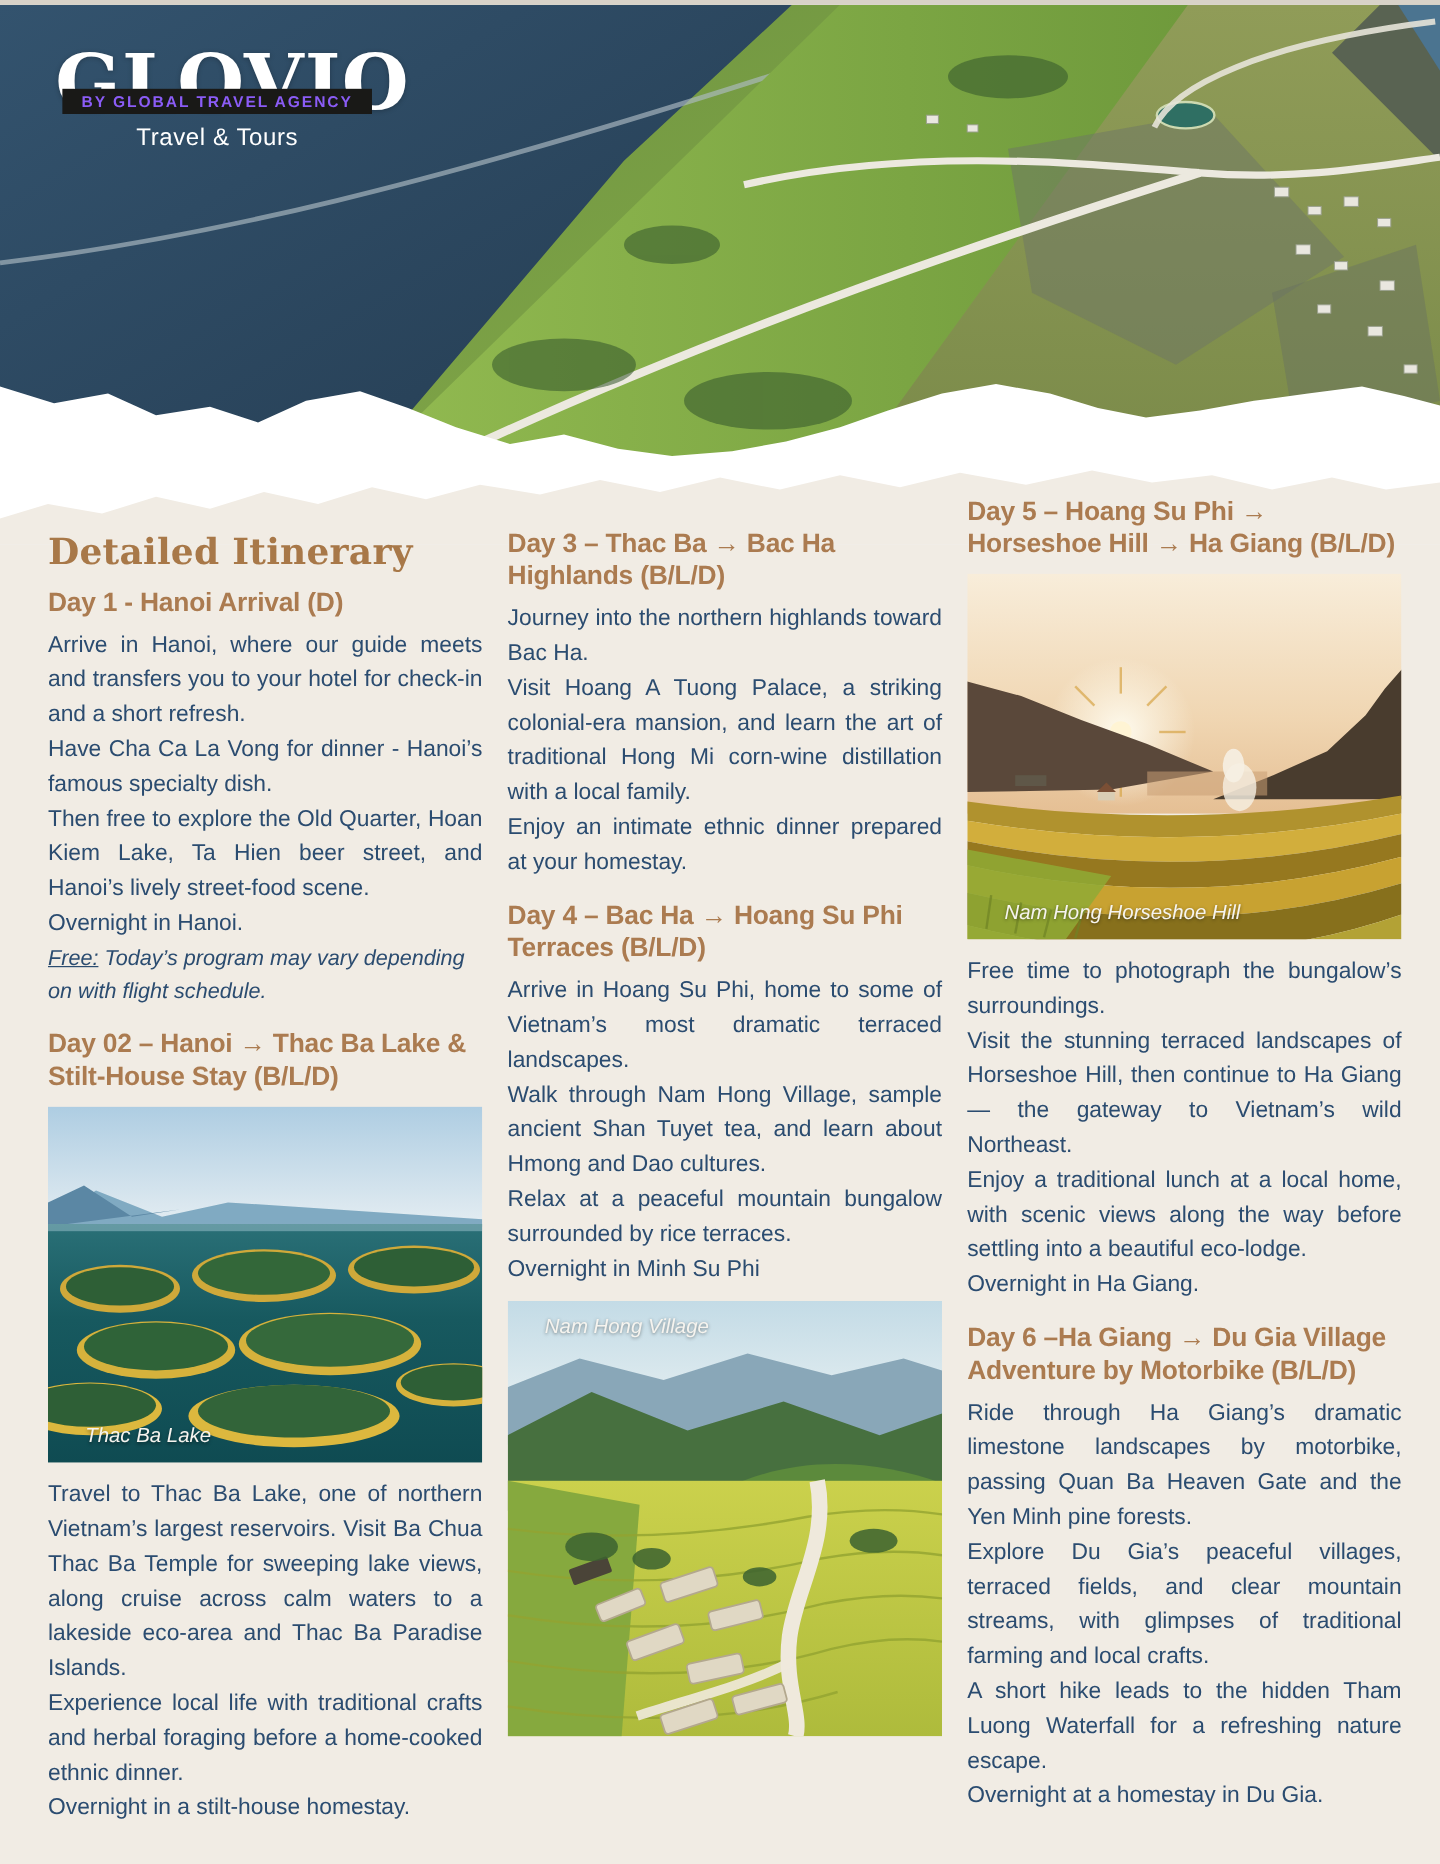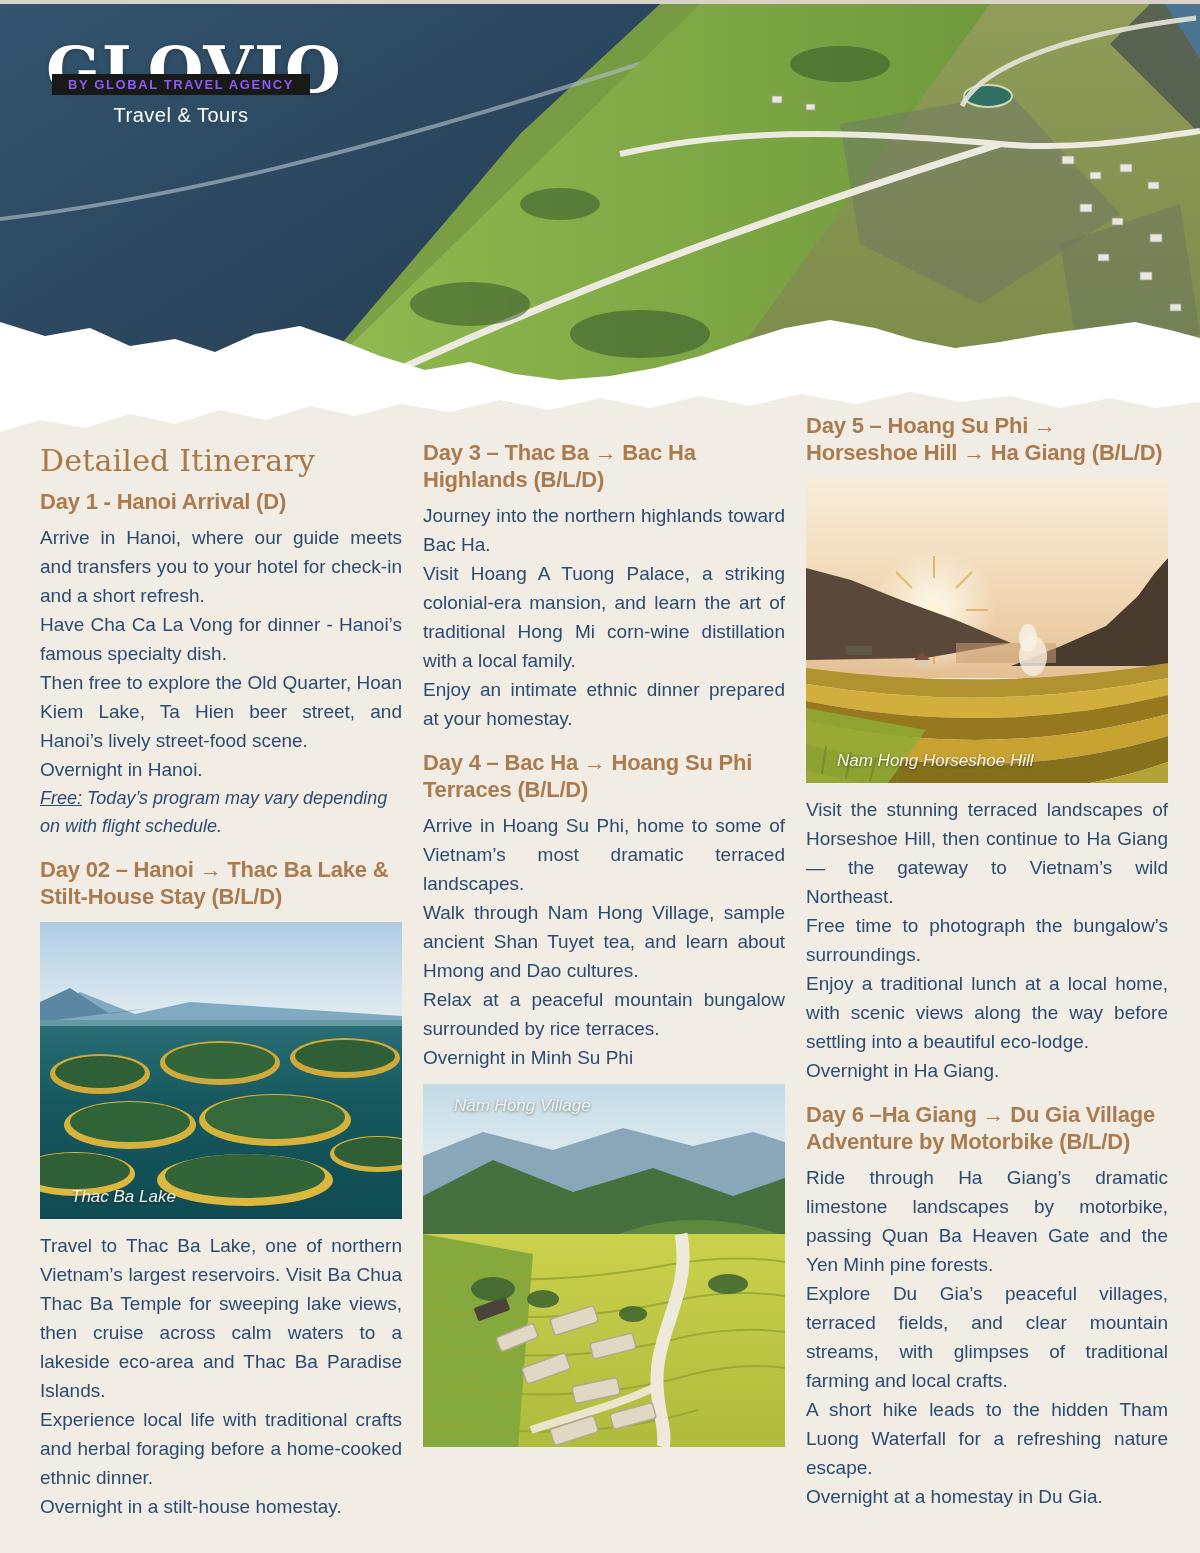--- a/index.html
+++ b/index.html
@@ -29,21 +29,21 @@
     position:absolute; top:338px; left:20px; color:#f4f2ee; font-size:17px; font-style:italic;
     text-shadow:0 1px 3px rgba(0,0,0,.4);
   }
   
   .content { position:absolute; top:395px; left:0; width:1200px; display:flex; gap:21px; padding:0 32px 0 40px; }
   .col { width:362px; flex:0 0 362px; }
   .col1 { margin-top:45px; }
   .col2 { margin-top:40px; }
   .col3 { margin-top:13px; }
   h1.doc-title {
-    font-family:"DejaVu Serif", serif; font-weight:400; font-size:30px; line-height:34px;
+    font-family:"DejaVu Serif", serif; font-weight:700; font-size:30px; line-height:34px;
     color:#a87848; margin:0 0 10px 0; letter-spacing:.2px;
   }
   h2.day {
     font-size:22px; line-height:27px; font-weight:700; color:#ab7b50;
     letter-spacing:-0.2px; margin:16px 0 8px 0;
   }
   h2.first { margin-top:0; }
   p.body {
     font-size:19px; line-height:29px; color:#2b4c70;
     text-align:justify; text-justify:inter-word;
@@ -186,21 +186,21 @@
             <ellipse cx="205" cy="258" rx="88" ry="26" fill="#dcb83e"></ellipse>
               <ellipse cx="205" cy="254" rx="80" ry="22" fill="#326439"></ellipse>
             <ellipse cx="338" cy="232" rx="48" ry="18" fill="#d6b23c"></ellipse>
               <ellipse cx="338" cy="230" rx="44" ry="15" fill="#2e5f36"></ellipse>
           </g>
           <rect y="98" width="362" height="6" fill="#9fc3cf" opacity="0.5"></rect>
         </svg>
         <figcaption class="ph-cap cap-bottom">Thac Ba Lake</figcaption>
       </figure>
 
-      <p class="body">Travel to Thac Ba Lake, one of northern Vietnam’s largest reservoirs. Visit Ba Chua Thac Ba Temple for sweeping lake views, then cruise across calm waters to a lakeside eco-area and Thac Ba Paradise Islands.</p>
+      <p class="body">Travel to Thac Ba Lake, one of northern Vietnam’s largest reservoirs. Visit Ba Chua Thac Ba Temple for sweeping lake views, along cruise across calm waters to a lakeside eco-area and Thac Ba Paradise Islands.</p>
       <p class="body">Experience local life with traditional crafts and herbal foraging before a home-cooked ethnic dinner.</p>
       <p class="body">Overnight in a stilt-house homestay.</p>
     </div>
 
     <div class="col col2">
       <h2 class="day first">Day 3 – Thac Ba → Bac Ha Highlands (B/L/D)</h2>
       <p class="body">Journey into the northern highlands toward Bac Ha.</p>
       <p class="body">Visit Hoang A Tuong Palace, a striking colonial-era mansion, and learn the art of traditional Hong Mi corn-wine distillation with a local family.</p>
       <p class="body">Enjoy an intimate ethnic dinner prepared at your homestay.</p>
 
@@ -305,22 +305,22 @@
             <line x1="70" y1="280" x2="64" y2="303"></line>
               <line x1="95" y1="286" x2="90" y2="304"></line>
           </g>
           <rect x="40" y="168" width="26" height="9" fill="#5f5748"></rect>
           <path d="M108,182 L124,182 L116,174 Z" fill="#7a4f35"></path>
             <rect x="109" y="182" width="14" height="7" fill="#d9cdb4"></rect>
         </svg>
         <figcaption class="ph-cap cap-bottom">Nam Hong Horseshoe Hill</figcaption>
       </figure>
 
+      <p class="body">Free time to photograph the bungalow’s surroundings.</p>
       <p class="body">Visit the stunning terraced landscapes of Horseshoe Hill, then continue to Ha Giang — the gateway to Vietnam’s wild Northeast.</p>
-      <p class="body">Free time to photograph the bungalow’s surroundings.</p>
       <p class="body">Enjoy a traditional lunch at a local home, with scenic views along the way before settling into a beautiful eco-lodge.</p>
       <p class="body">Overnight in Ha Giang.</p>
 
       <h2 class="day">Day 6 –Ha Giang → Du Gia Village Adventure by Motorbike (B/L/D)</h2>
       <p class="body">Ride through Ha Giang’s dramatic limestone landscapes by motorbike, passing Quan Ba Heaven Gate and the Yen Minh pine forests.</p>
       <p class="body">Explore Du Gia’s peaceful villages, terraced fields, and clear mountain streams, with glimpses of traditional farming and local crafts.</p>
       <p class="body">A short hike leads to the hidden Tham Luong Waterfall for a refreshing nature escape.</p>
       <p class="body">Overnight at a homestay in Du Gia.</p>
     </div>
 

